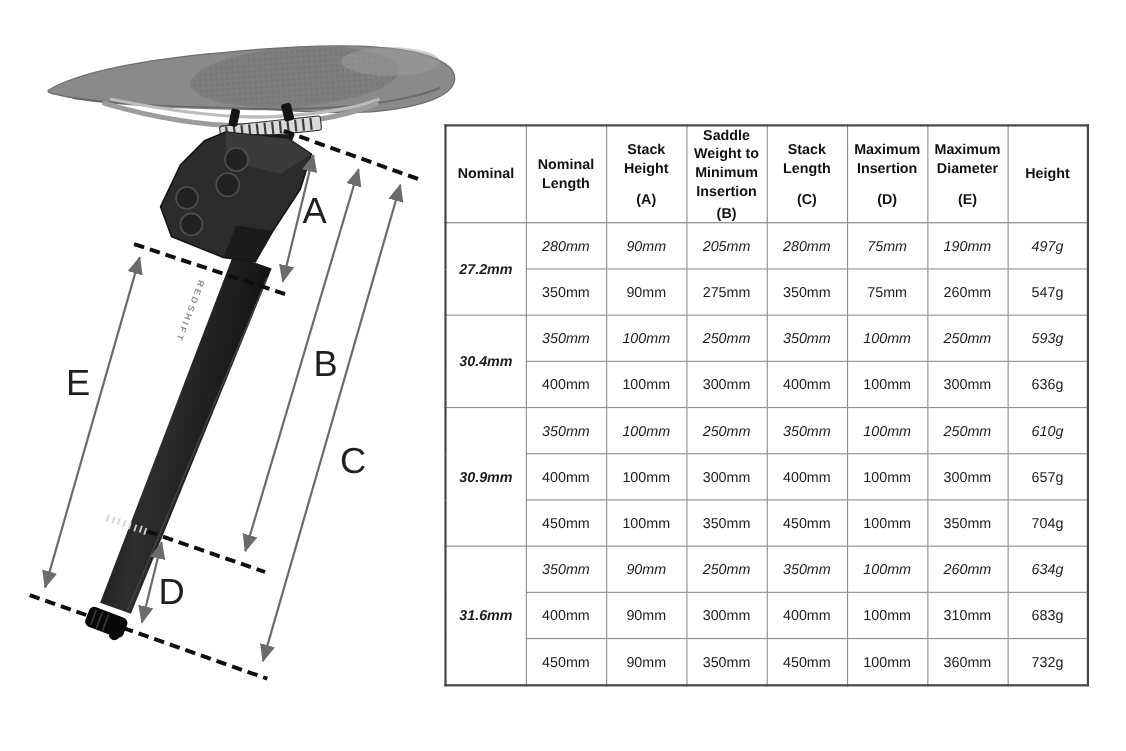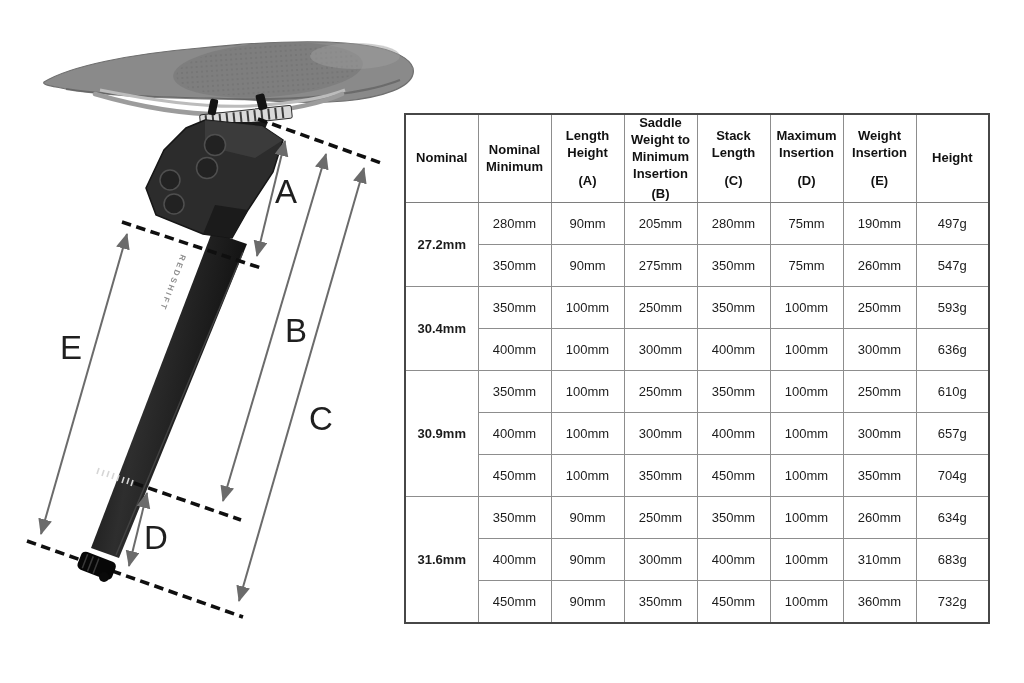--- a/index.html
+++ b/index.html
@@ -11,21 +11,21 @@
              width:586px;height:508px;background:#ffffff;}
   table.spec th, table.spec td{border:1px solid #8d8d8d;text-align:center;vertical-align:middle;
              padding:0 2px;overflow:hidden;}
   table.spec thead tr{height:84px;}
   table.spec tbody tr{height:42px;}
   table.spec th{font-weight:bold;font-size:13px;line-height:1.3;color:#111;}
   table.spec thead th{border-bottom-color:#7e7e7e;}
   table.spec td{font-size:13px;color:#1c1c1c;}
   td.diam{font-weight:bold;}
   tbody tr.sub-row td{border-top-color:#b4b4b4;}
-  tbody tr.g-start td{border-top-color:#7e7e7e;}
+  tbody tr.g-start td{border-top-color:#7e7e7e;font-style:italic;}
   .hsub{display:block;margin-top:11px;font-weight:bold;}
   .hsub.tight{margin-top:3px;}
 </style>
 </head>
 <body>
 
 <div class="page">
 
   <svg class="diagram" viewBox="0 0 420 683">
     <defs>
@@ -135,26 +135,26 @@
       <text x="156" y="549">D</text>
       <text x="71" y="359">E</text>
     </g>
   </svg>
 
   <div class="tablewrap">
     <table class="spec">
       <thead>
         <tr>
           <th><span>Nominal</span></th>
-          <th><span>Nominal Minimum</span></th>
-          <th><span>Length Height</span><span class="hsub">(A)</span></th>
+          <th><span>Nominal Length</span></th>
+          <th><span>Stack Height</span><span class="hsub">(A)</span></th>
           <th><span>Saddle Weight to Minimum Insertion</span><span class="hsub tight">(B)</span></th>
           <th><span>Stack Length</span><span class="hsub">(C)</span></th>
           <th><span>Maximum Insertion</span><span class="hsub">(D)</span></th>
-          <th><span>Weight Insertion</span><span class="hsub">(E)</span></th>
+          <th><span>Maximum Diameter</span><span class="hsub">(E)</span></th>
           <th><span>Height</span></th>
         </tr>
       </thead>
       <tbody>
 
         <tr class="g-start">
           <td class="diam" rowspan="2">27.2mm</td>
           <td>280mm</td>
           <td>90mm</td>
           <td>205mm</td>

